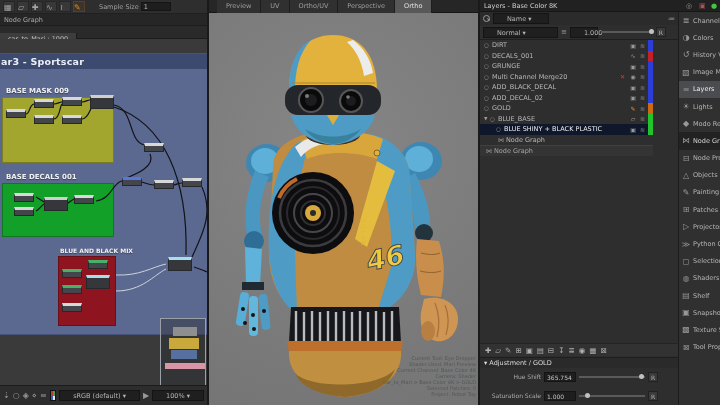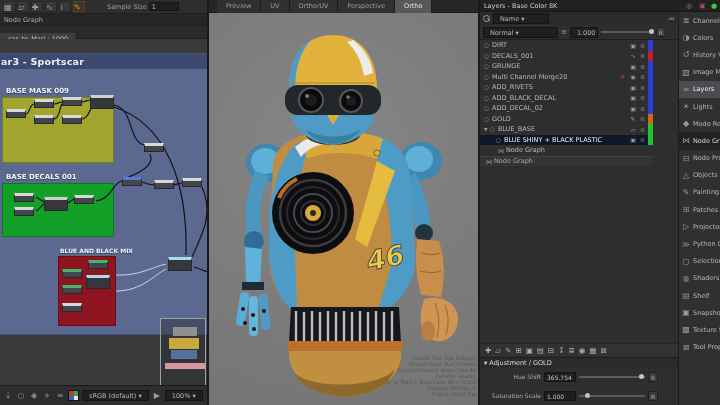--- a/index.html
+++ b/index.html
@@ -7,42 +7,42 @@
 #root{position:relative;width:720px;height:405px;background:#2b2b2b;overflow:hidden;
   font-family:"DejaVu Sans",sans-serif;color:#c8c8c8;-webkit-font-smoothing:none}
 .abs{position:absolute}
 .ico{display:inline-block;text-align:center;color:#9a9a9a}
 
 #np{left:0;top:0;width:207px;height:405px;background:#3a3a3a}
 #np-toolbar{left:0;top:0;width:207px;height:14px;background:#2e2e2e;border-bottom:1px solid #202020;
   display:flex;align-items:center;gap:2px;padding:0 3px}
 .tico{width:12px;height:11px;font-size:8px;line-height:11px;background:#383838;border:1px solid #262626;color:#a5a5a5}
 .tico.active{color:#d98b2b;border-color:#55402a;background:#3c332a}
-#np-samplelabel{font-size:6.5px;color:#9f9f9f;margin-left:20px}
+#np-samplelabel{font-size:6.5px;color:#9f9f9f;margin-left:12px}
 #np-sampleval{width:30px;height:9px;background:#1e1e1e;border:1px solid #151515;color:#bbb;font-size:6.5px;padding:0 2px;font-family:"DejaVu Sans",sans-serif}
 #np-titlerow{left:0;top:14px;width:207px;height:12px;background:#262626;font-size:6.5px;line-height:12px;padding:0 4px;color:#ababab;border-bottom:1px solid #1d1d1d}
 #np-tabrow{left:0;top:26px;width:207px;height:13px;background:#2a2a2a;border-bottom:1px solid #1c1c1c}
 .np-tab{display:inline-block;height:12px;line-height:12px;padding:0 8px;font-size:6.5px;background:#3d3d3d;color:#c2c2c2;border-right:1px solid #1c1c1c}
 #np-canvas{left:0;top:39px;width:207px;height:346px;background:#3a3a3a;overflow:hidden}
 #bd-main{position:absolute;left:-6px;top:14px;width:215px;height:282px;background:#5b6990;border:1px solid #47537a}
 #bd-main-hd{height:15px;background:#3c4a70;font-size:9.5px;line-height:15px;color:#eceef5;padding:0 6px;font-weight:bold;letter-spacing:.2px}
 .bd{position:absolute;border:1px solid rgba(0,0,0,.25)}
 .bd-label{position:absolute;font-size:7px;font-weight:bold;color:#f2f2f2;text-shadow:0 1px 1px rgba(0,0,0,.4);white-space:nowrap}
 .node{position:absolute;width:20px;height:9px;background:#43464a;border:1px solid #26282b;border-top:3px solid #d8d8d8}
 .node.big{width:24px;height:14px;border-top:3px solid #cfcfcf;background:#35373a}
 .nt-blue{border-top-color:#5a76d8!important}
 .nt-green{border-top-color:#49b06a!important}
 .nt-cyan{border-top-color:#a9dcec!important}
 #np-minimap{left:160px;top:279px;width:46px;height:68px;border:1px solid #9aa0a8;background:rgba(44,46,52,.45)}
 .mm{position:absolute}
 #np-status{left:0;top:385px;width:207px;height:20px;background:#2d2d2d;border-top:1px solid #1b1b1b;display:flex;align-items:center;gap:3px;padding:0 3px}
 .sico{font-size:8px;color:#9a9a9a;width:10px;text-align:center}
 #swatch{width:11px;height:11px;border:1px solid #111;display:grid;grid-template-columns:1fr 1fr;grid-template-rows:1fr 1fr}
 #swatch div{width:100%;height:100%}
-.dd{height:11px;background:#1f1f1f;border:1px solid #141414;font-size:6.5px;line-height:10px;color:#b5b5b5;padding:0 6px;white-space:nowrap}
+.dd{height:11px;background:#1f1f1f;border:1px solid #141414;font-size:6.5px;line-height:10px;color:#b5b5b5;padding:0 13px;white-space:nowrap}
 
 .vsplit{top:0;width:2px;height:405px;background:#1a1a1a}
 
 #vp{left:209px;top:0;width:271px;height:405px;background:#7d7d7d}
 #vp-tabs{left:0;top:0;width:271px;height:13px;background:#262626;display:flex;padding-left:8px;border-bottom:1px solid #161616}
 .vtab{height:13px;line-height:13px;padding:0 9px;font-size:6.5px;color:#9f9f9f;background:#303030;border-right:1px solid #1e1e1e}
 .vtab.active{background:#585858;color:#e2e2e2}
 #vp-canvas{left:0;top:13px;width:271px;height:392px;background:radial-gradient(circle at 45% 35%,#868686 0%,#7b7b7b 60%,#747474 100%)}
 #vp-hud{right:4px;bottom:8px;text-align:right;font-size:5px;line-height:6px;color:#53565a}
 
@@ -383,27 +383,20 @@
       <div class="lrow">
         <span class="eye">○</span>
         <span class="lname">Multi Channel Merge20</span>
         <span class="redx">✕</span>
         <span class="licon">◉</span>
         <span class="lsync">≋</span>
         <span class="ltag" style="background: rgb(43, 63, 216);"></span>
       </div>
       <div class="lrow">
         <span class="eye">○</span>
-        <span class="lname">ADD_RIVETS</span>
-        <span class="licon">▣</span>
-        <span class="lsync">≋</span>
-        <span class="ltag" style="background: rgb(43, 63, 216);"></span>
-      </div>
-      <div class="lrow">
-        <span class="eye">○</span>
         <span class="lname">ADD_BLACK_DECAL</span>
         <span class="licon">▣</span>
         <span class="lsync">≋</span>
         <span class="ltag" style="background: rgb(43, 63, 216);"></span>
       </div>
       <div class="lrow">
         <span class="eye">○</span>
         <span class="lname">ADD_DECAL_02</span>
         <span class="licon">▣</span>
         <span class="lsync">≋</span>

